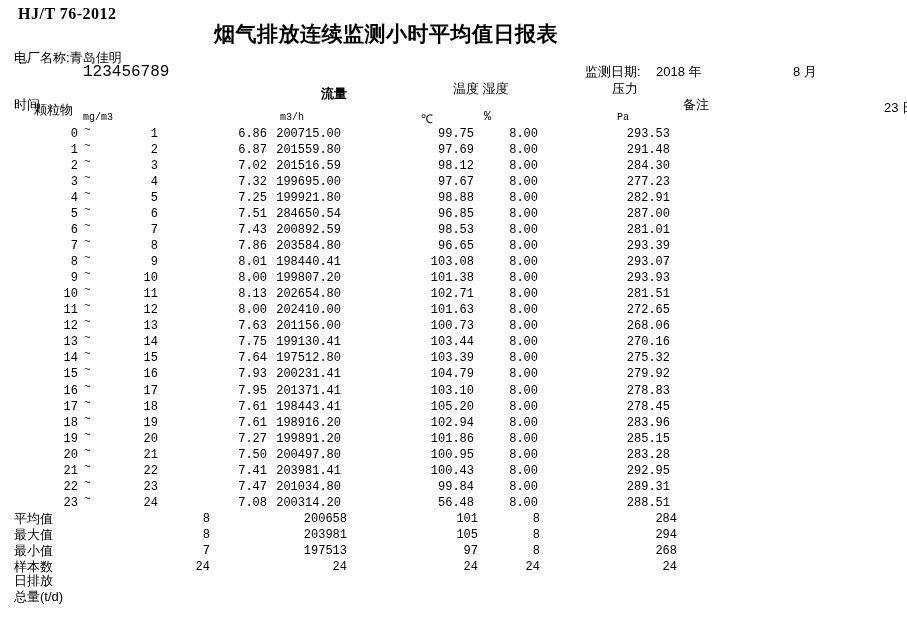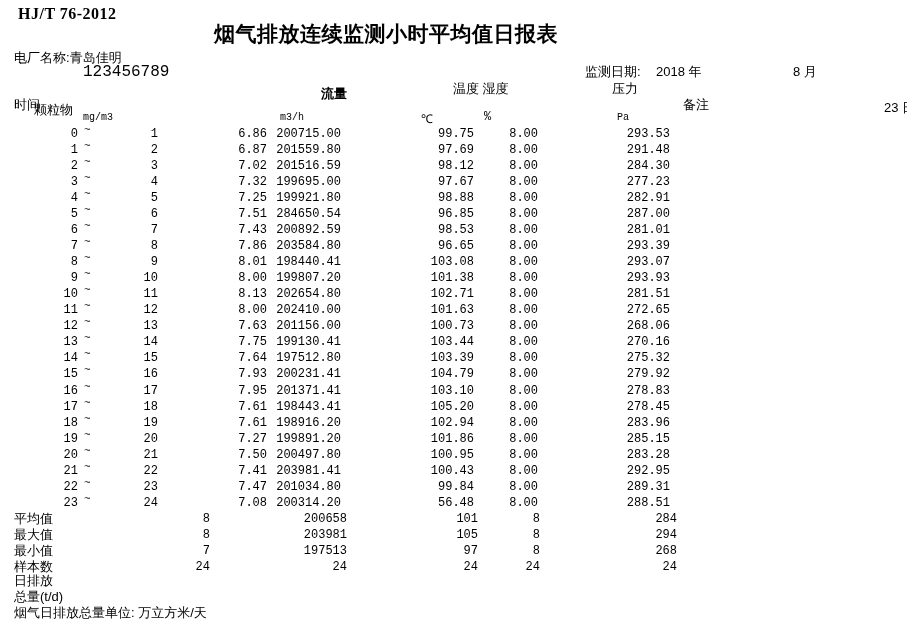--- a/index.html
+++ b/index.html
@@ -397,15 +397,14 @@
     <span class="scell s-pm">24</span>
     <span class="scell s-flow">24</span>
     <span class="scell s-temp">24</span>
     <span class="scell s-hum">24</span>
     <span class="scell s-press">24</span>
   </div>
 </div>
 
   <div class="abs f1 lbl">日排放</div>
   <div class="abs f2 lbl">总量(t/d)</div>
-  <div class="abs f3 lbl">烟气日排放总量单位: 万立方米/天</div>
 
 </div>
 
 </body></html>

